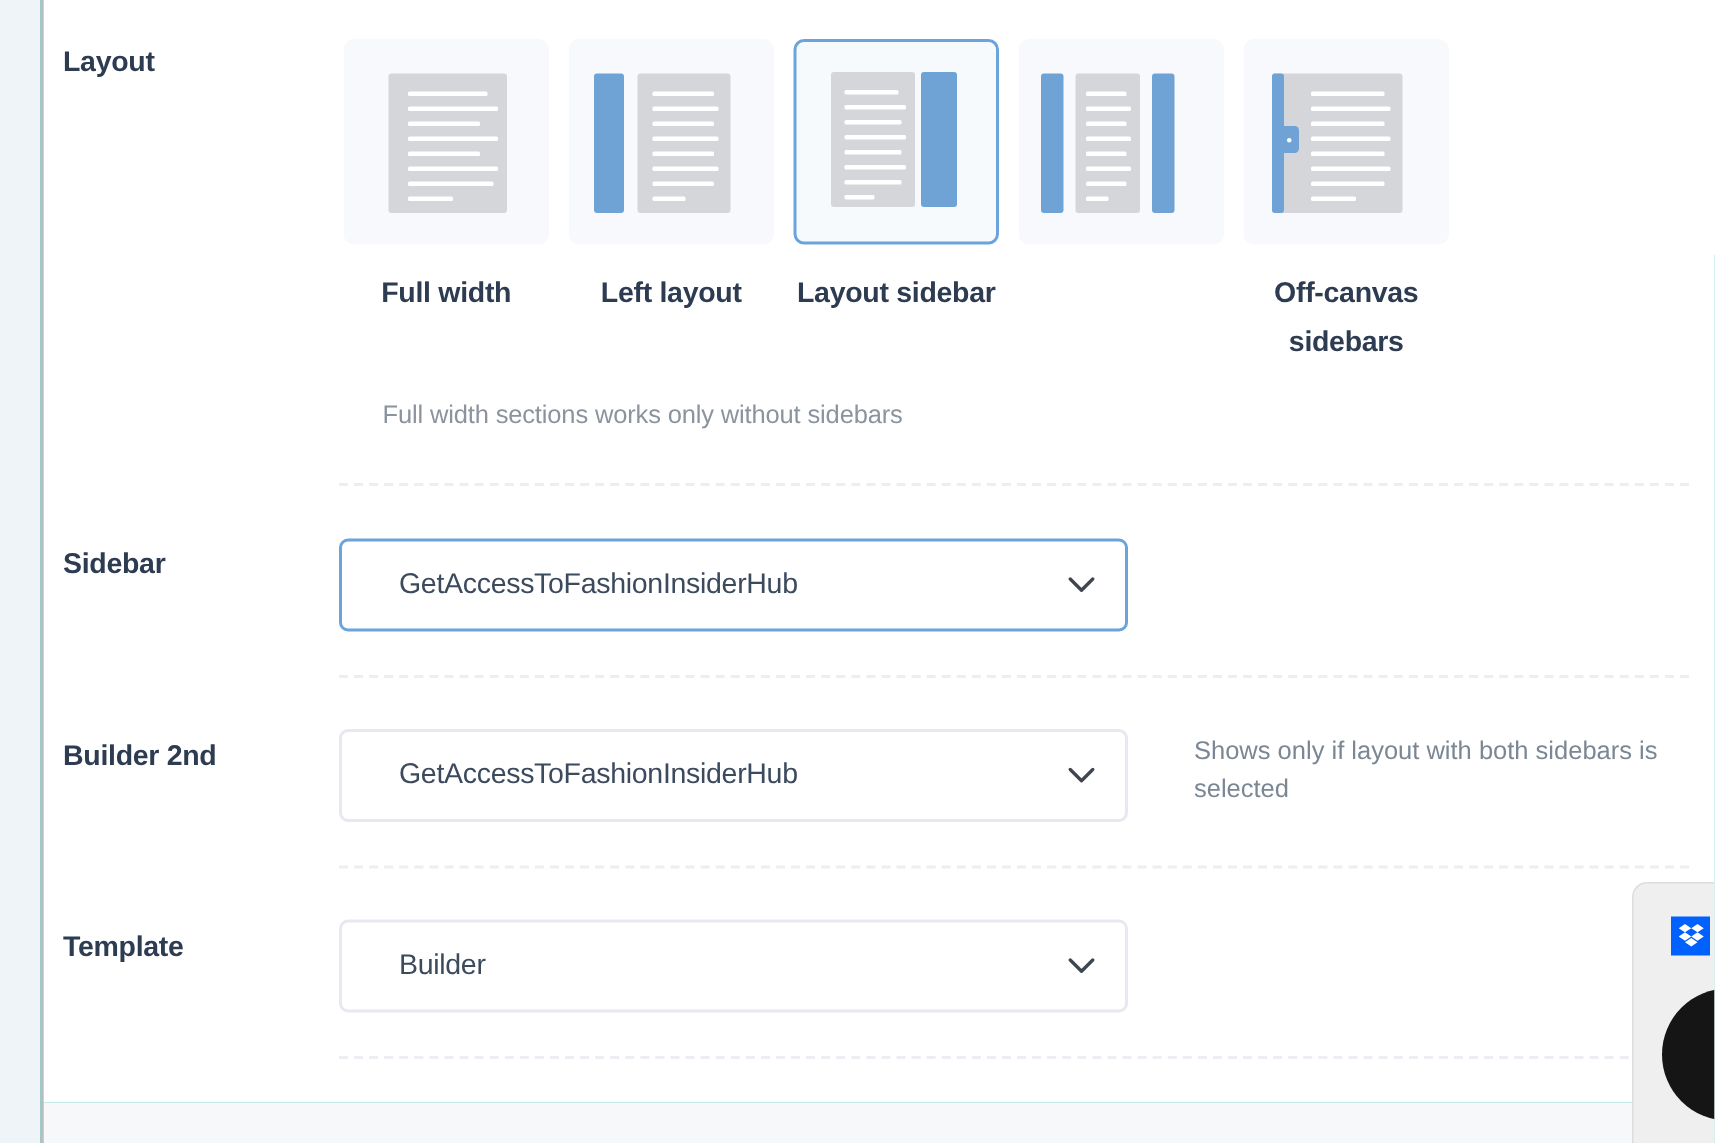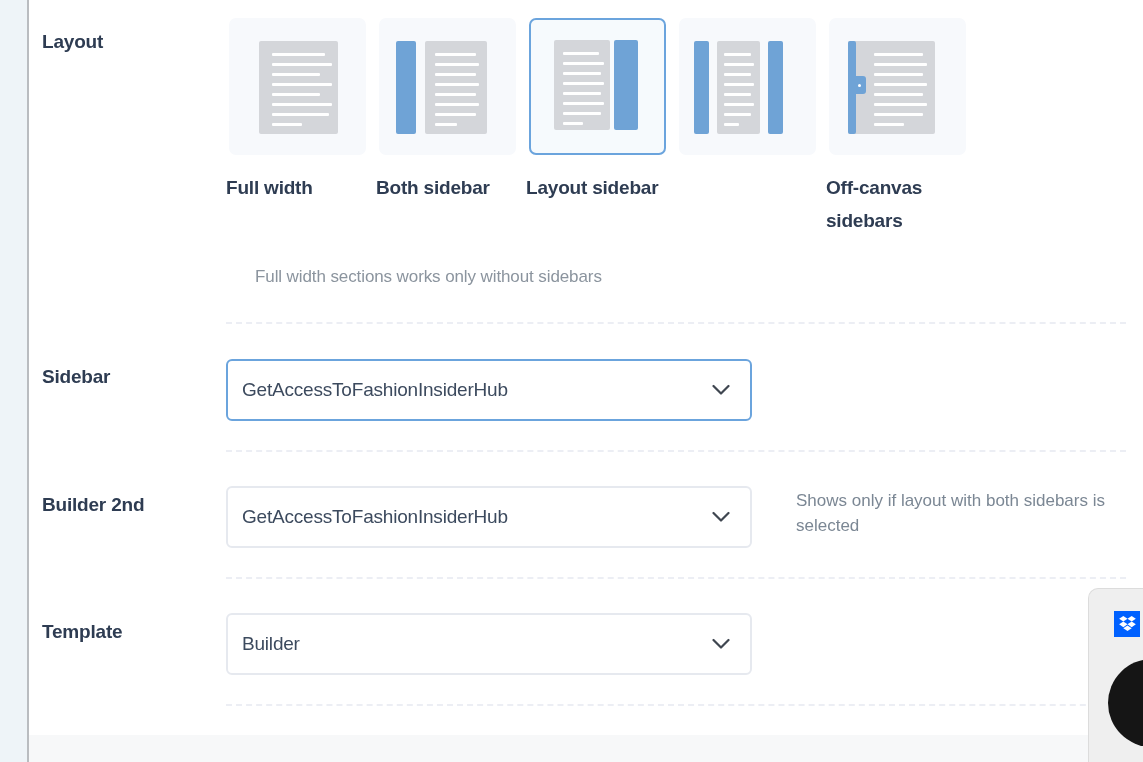--- a/index.html
+++ b/index.html
@@ -92,22 +92,23 @@
   
   .thumbs {
     position: absolute;
     left: 197px;
     top: 18px;
     width: 910px;
     height: 230px;
   }
   .thumb-cell {
     position: absolute;
-    top: 0;
+    top: 8px;
     width: 143px;
+    text-align: center;
   }
   .thumb-card {
     position: relative;
     width: 137px;
     height: 137px;
     margin: 0 auto;
     background: #f7f9fc;
     border-radius: 7px;
     border: 2px solid transparent;
     box-sizing: border-box;
@@ -180,21 +181,21 @@
     border: 2px solid #e6e9ef;
     border-radius: 6px;
     box-sizing: border-box;
     cursor: pointer;
   }
   .select.focused {
     border-color: #6ba4dd;
   }
   .select-value {
     position: absolute;
-    left: 14px;
+    left: 38px;
     top: 50%;
     transform: translateY(-50%);
     font-size: 19px;
     color: #3c4a5e;
     letter-spacing: -0.2px;
     white-space: nowrap;
   }
   .chevron {
     position: absolute;
     right: 20px;
@@ -283,21 +284,21 @@
                 <div class="line" style="left:10px;top:22px;width:44px;"></div>
                 <div class="line" style="left:10px;top:32px;width:41px;"></div>
                 <div class="line" style="left:10px;top:42px;width:44px;"></div>
                 <div class="line" style="left:10px;top:52px;width:41px;"></div>
                 <div class="line" style="left:10px;top:62px;width:44px;"></div>
                 <div class="line" style="left:10px;top:72px;width:41px;"></div>
                 <div class="line" style="left:10px;top:82px;width:22px;"></div>
               </div>
             </div>
           </div>
-          <div class="thumb-label">Both sidebar</div>
+          <div class="thumb-label">Left layout</div>
         </div>
 
         <div class="thumb-cell" style="left:300px;">
           <div class="thumb-card selected">
             <div class="thumb-inner">
               <div class="doc" style="left:23px;top:20px;width:56px;height:90px;">
                 <div class="line" style="left:9px;top:12px;width:36px;"></div>
                 <div class="line" style="left:9px;top:22px;width:41px;"></div>
                 <div class="line" style="left:9px;top:32px;width:38px;"></div>
                 <div class="line" style="left:9px;top:42px;width:41px;"></div>

